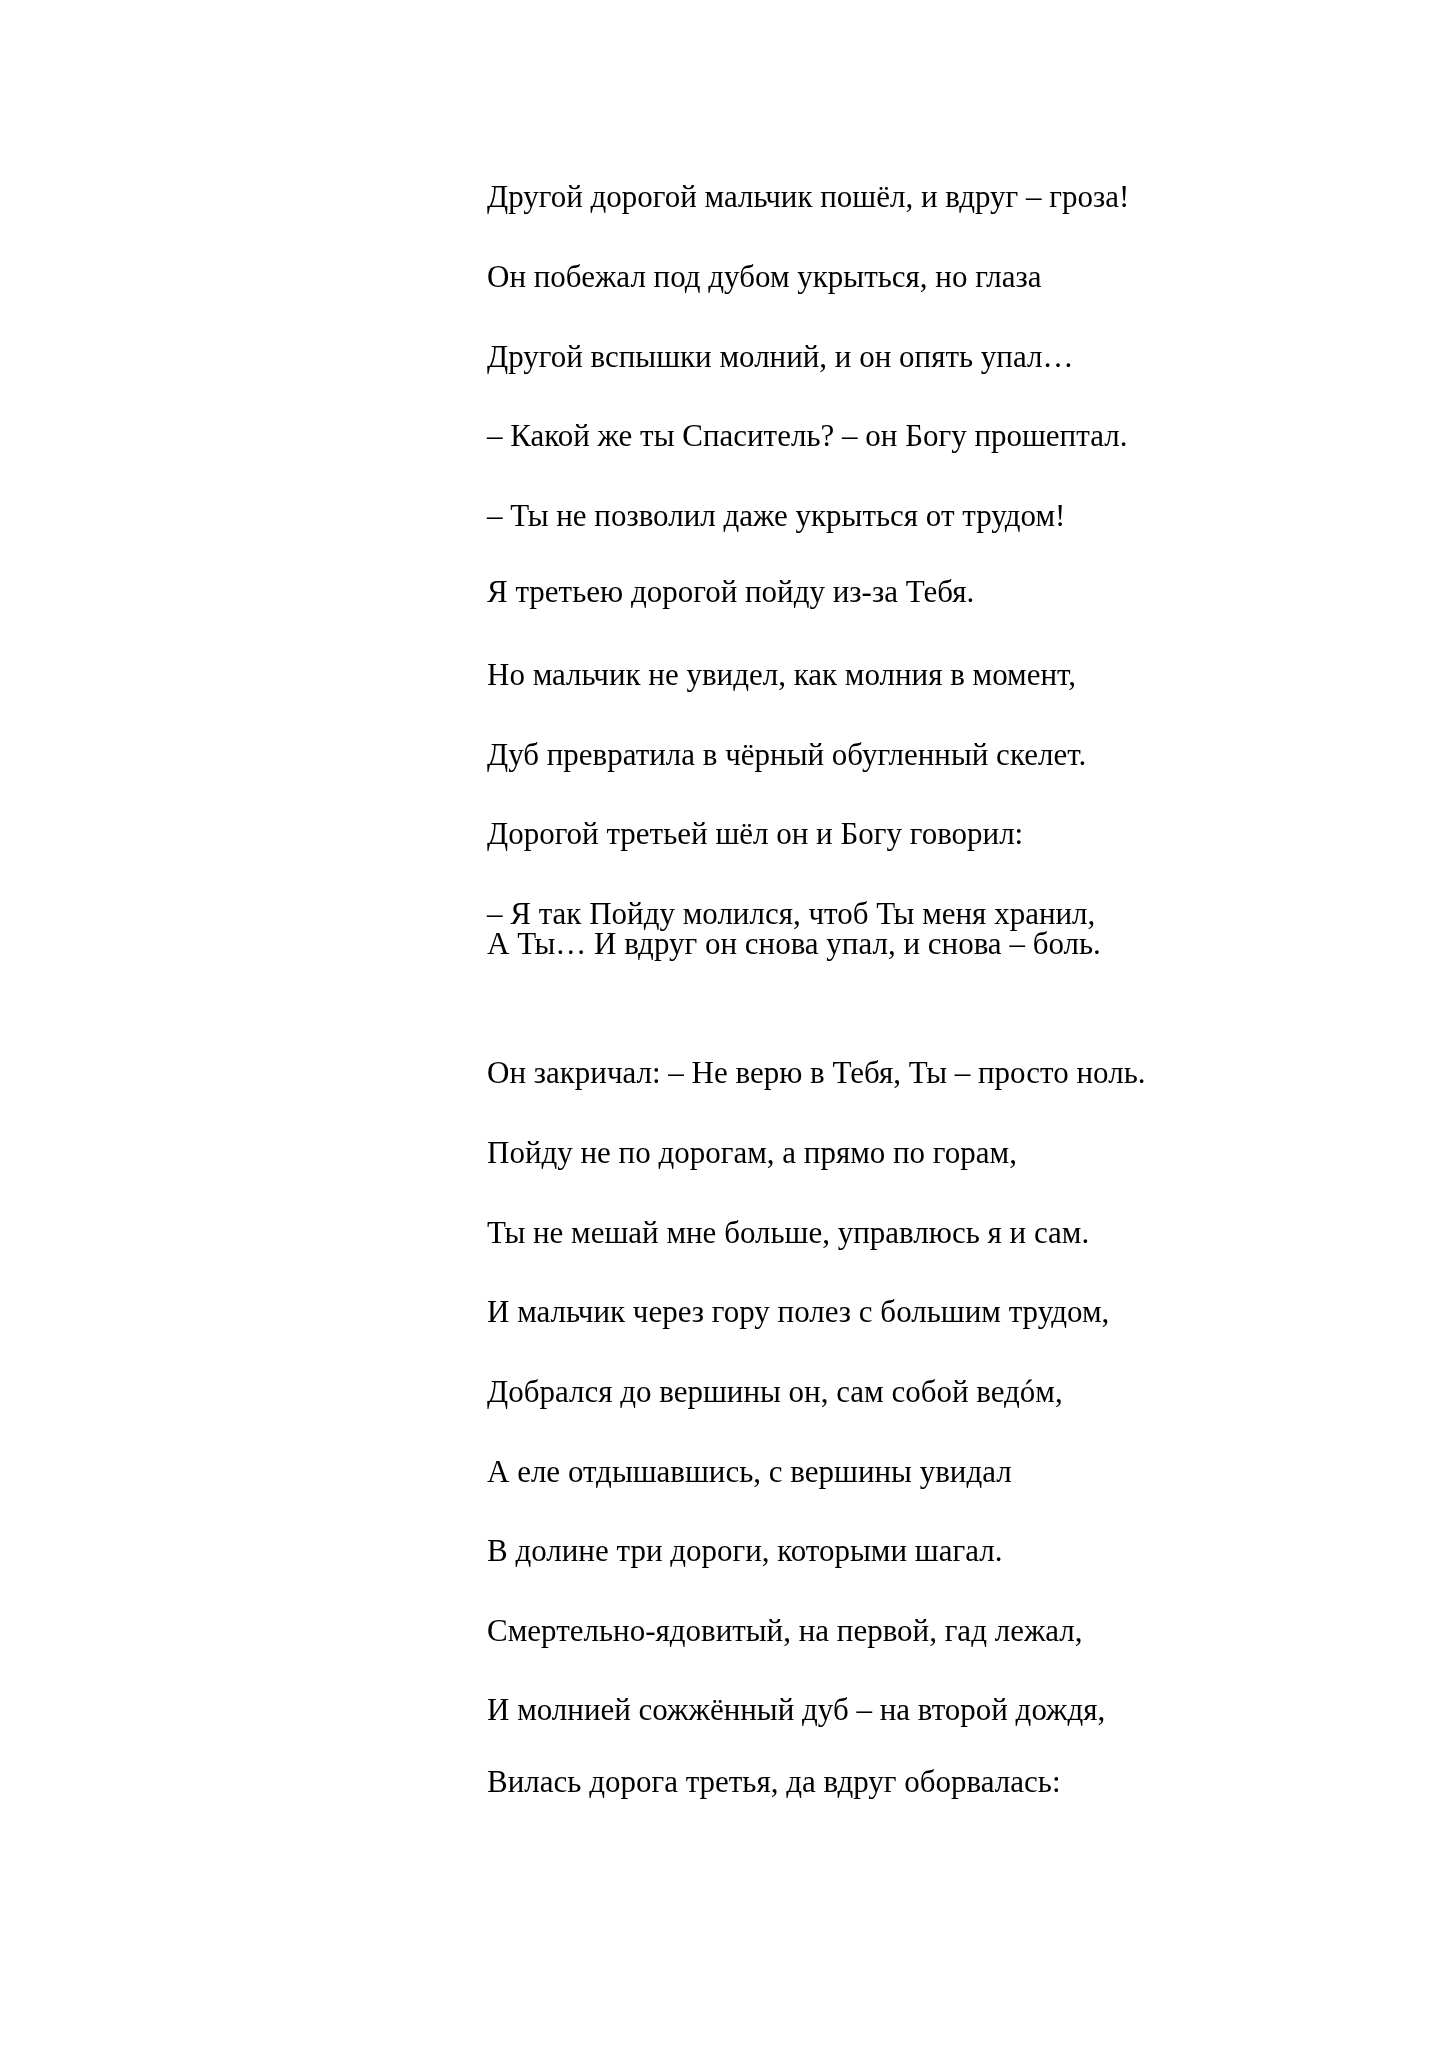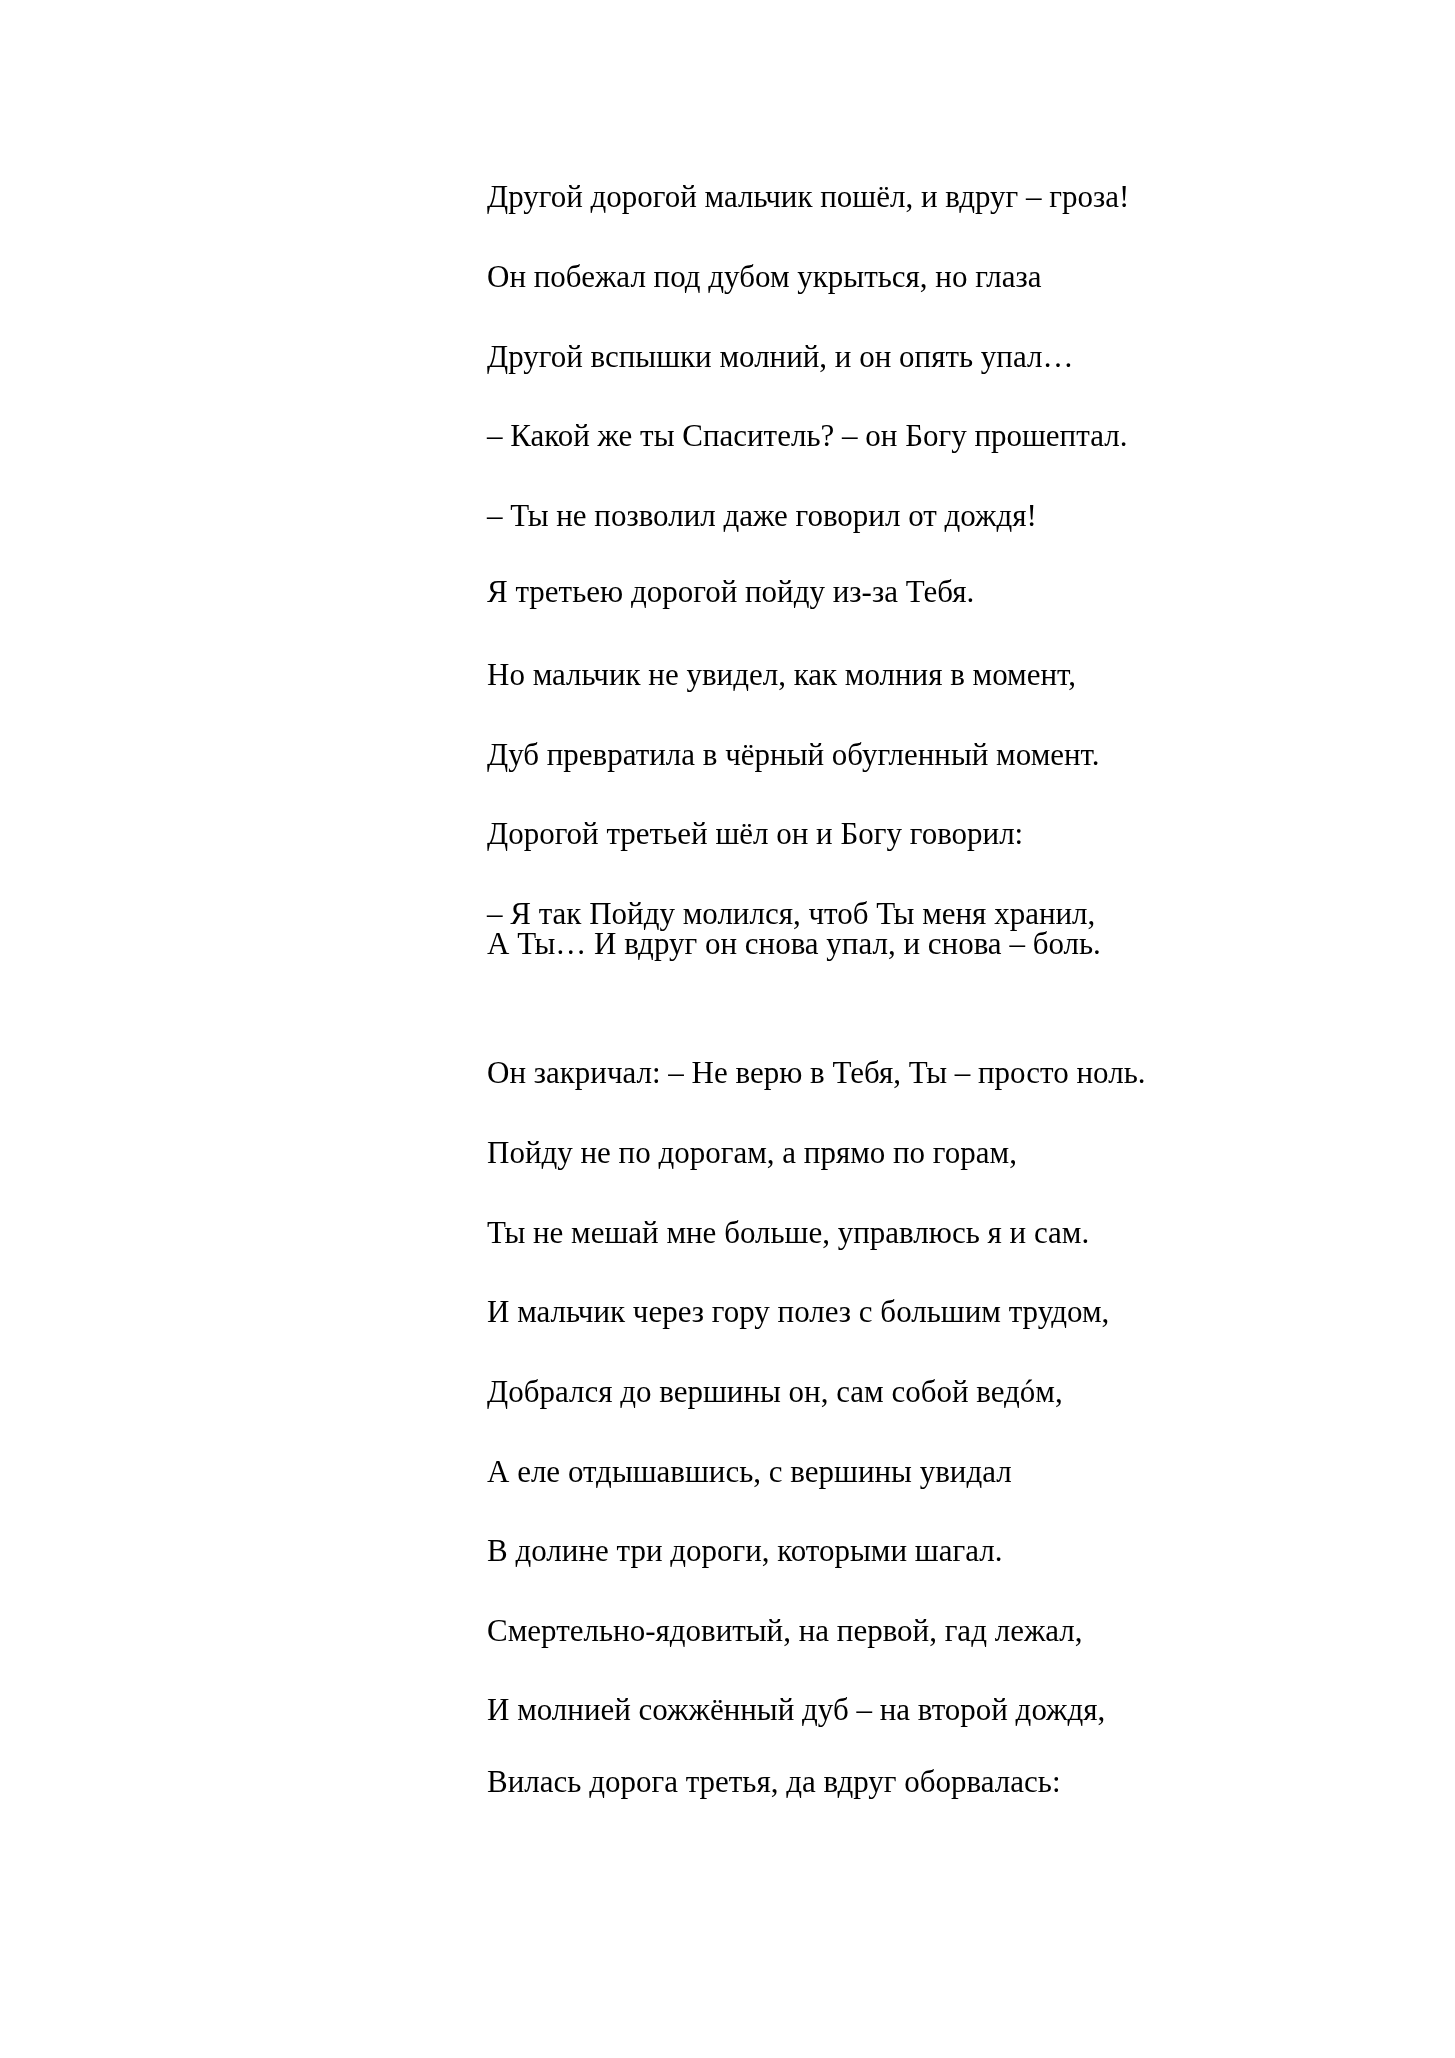--- a/index.html
+++ b/index.html
@@ -42,24 +42,24 @@
   </style>
 </head>
 <body>
 
 <div class="page">
   <div class="poem">
     <div class="line" style="top:181px">Другой дорогой мальчик пошёл, и вдруг – гроза!</div>
     <div class="line" style="top:261px">Он побежал под дубом укрыться, но глаза</div>
     <div class="line" style="top:341px">Другой вспышки молний, и он опять упал…</div>
     <div class="line" style="top:420px">– Какой же ты Спаситель? – он Богу прошептал.</div>
-    <div class="line" style="top:500px">– Ты не позволил даже говорил от дождя!</div>
+    <div class="line" style="top:500px">– Ты не позволил даже укрыться от трудом!</div>
     <div class="line" style="top:576px">Я третьею дорогой пойду из-за Тебя.</div>
     <div class="line" style="top:659px">Но мальчик не увидел, как молния в момент,</div>
-    <div class="line" style="top:739px">Дуб превратила в чёрный обугленный момент.</div>
+    <div class="line" style="top:739px">Дуб превратила в чёрный обугленный скелет.</div>
     <div class="line" style="top:818px">Дорогой третьей шёл он и Богу говорил:</div>
     <div class="line" style="top:898px">– Я так Пойду молился, чтоб Ты меня хранил,</div>
     <div class="line" style="top:928px">А Ты… И вдруг он снова упал, и снова – боль.</div>
     <div class="line" style="top:1057px">Он закричал: – Не верю в Тебя, Ты – просто ноль.</div>
     <div class="line" style="top:1137px">Пойду не по дорогам, а прямо по горам,</div>
     <div class="line" style="top:1217px">Ты не мешай мне больше, управлюсь я и сам.</div>
     <div class="line" style="top:1296px">И мальчик через гору полез с большим трудом,</div>
     <div class="line" style="top:1376px">Добрался до вершины он, сам собой ведóм,</div>
     <div class="line" style="top:1456px">А еле отдышавшись, с вершины увидал</div>
     <div class="line" style="top:1535px">В долине три дороги, которыми шагал.</div>

